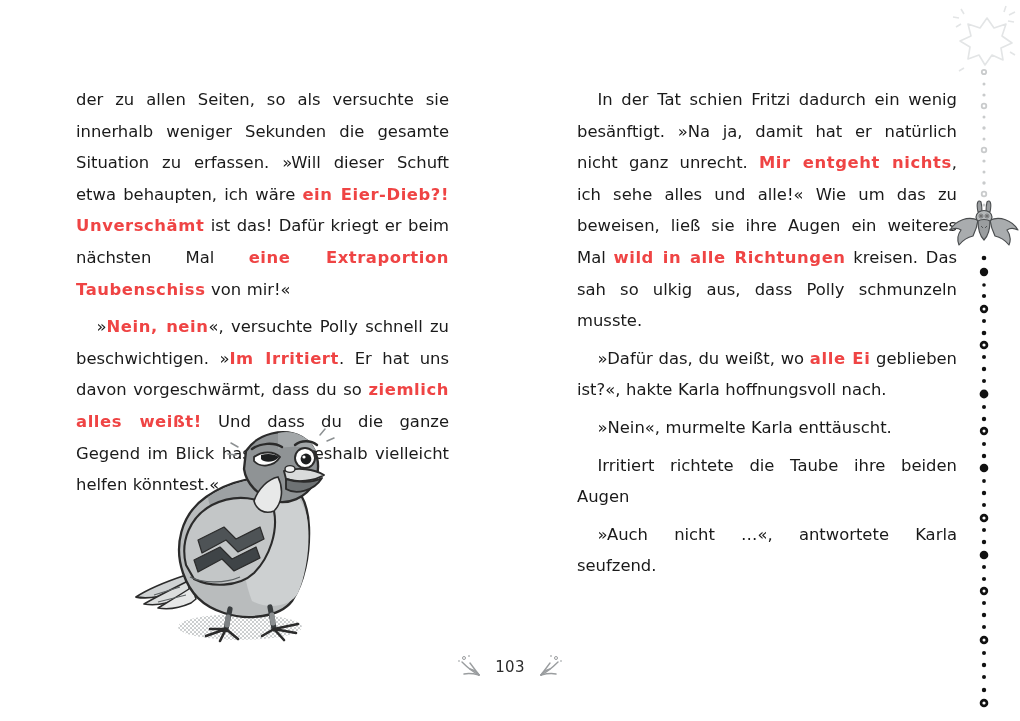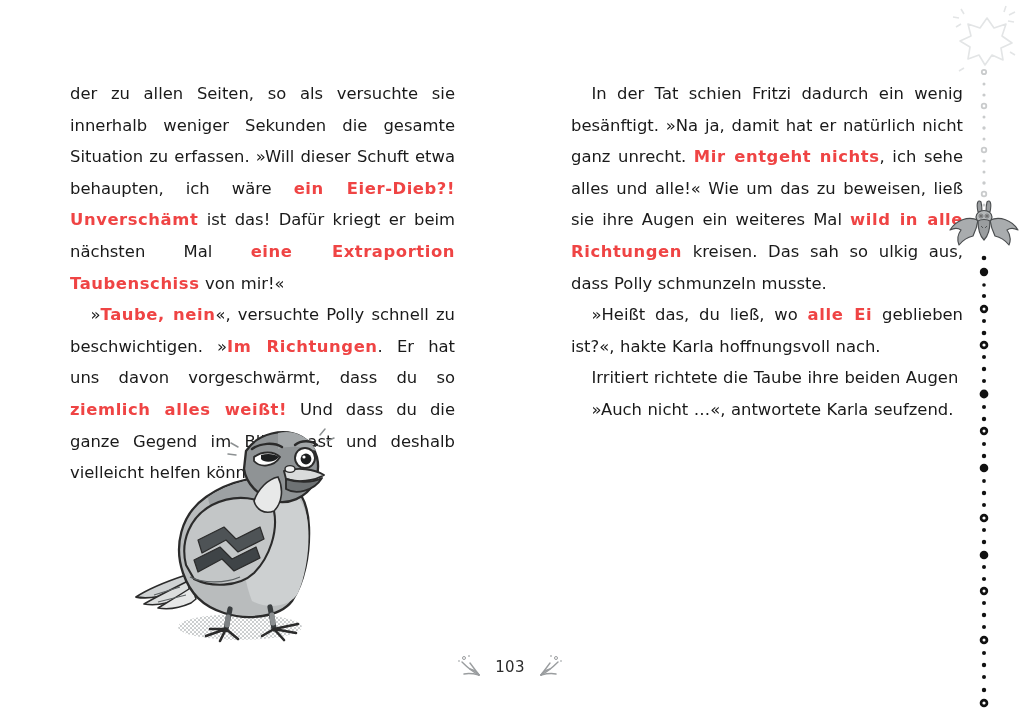--- a/index.html
+++ b/index.html
@@ -33,21 +33,21 @@
     text-align: justify;
     text-align-last: left;
     -webkit-hyphens: none;
     hyphens: none;
     word-spacing: 0.02em;
   }
   .col-left  { left: 70px;  width: 385px; }
   .col-right { left: 571px; width: 392px; }
 
   .col p {
-    margin: 0;
+    margin: 6px;
     text-indent: 0;
   }
   .col p.indent {
     text-indent: 1.25em;
   }
 
   
   b, strong {
     font-family: "DejaVu Sans", sans-serif;
     font-weight: 700;
@@ -97,26 +97,27 @@
   }
   .edge svg { display: block; width: 100%; height: 100%; }
 </style>
 </head>
 <body>
 
 <div class="page">
 
   <div class="col col-left">
     <p id="L0"><span>der zu allen Seiten, so als versuchte sie innerhalb weniger Sekunden die gesamte Situation zu erfassen. »Will dieser Schuft etwa behaupten, ich wäre </span><b>ein Eier-Dieb?! Unverschämt</b><span> ist das! Dafür kriegt er beim nächsten Mal </span><b>eine Extraportion Taubenschiss</b><span> von mir!«</span></p>
-    <p class="indent" id="L1"><span>»</span><b>Taube, nein</b><span>«, versuchte Polly schnell zu beschwichtigen. »</span><b>Im Richtungen</b><span>. Er hat uns davon vorgeschwärmt, dass du so </span><b>ziemlich alles weißt!</b><span> Und dass du die ganze Gegend im Blick hast und deshalb vielleicht helfen könntest.«</span></p>
+    <p class="indent" id="L1"><span>»</span><b>Nein, nein</b><span>«, versuchte Polly schnell zu beschwichtigen. »</span><b>Im Irritiert</b><span>. Er hat uns davon vorgeschwärmt, dass du so </span><b>ziemlich alles weißt!</b><span> Und dass du die ganze Gegend im Blick hast und deshalb vielleicht helfen könntest.«</span></p>
   </div>
 
   <div class="col col-right">
     <p class="indent" id="R0"><span>In der Tat schien Fritzi dadurch ein wenig besänftigt. »Na ja, damit hat er natürlich nicht ganz unrecht. </span><b>Mir entgeht nichts</b><span>, ich sehe alles und alle!« Wie um das zu beweisen, ließ sie ihre Augen ein weiteres Mal </span><b>wild in alle Richtungen</b><span> kreisen. Das sah so ulkig aus, dass Polly schmunzeln musste.</span></p>
-    <p class="indent" id="R1"><span>»Heißt das, du ließ, wo </span><b>alle Ei</b><span> geblieben ist?«, hakte Karla hoffnungsvoll nach.</span></p>
+    <p class="indent" id="R1"><span>»Dafür das, du weißt, wo </span><b>alle Ei</b><span> geblieben ist?«, hakte Karla hoffnungsvoll nach.</span></p>
+    <p class="indent" id="R3"><span>»Nein«, murmelte Karla enttäuscht.</span></p>
     <p class="indent" id="R6"><span>Irritiert richtete die Taube ihre beiden Augen</span></p>
     <p class="indent" id="R5"><span>»Auch nicht …«, antwortete Karla seufzend.</span></p>
   </div>
 
   <div class="pigeon-wrap">
     <svg viewBox="0 0 215 245" xmlns="http://www.w3.org/2000/svg">
       <defs>
         <pattern id="halftone" width="4" height="4" patternUnits="userSpaceOnUse">
           <rect width="4" height="4" fill="#ffffff"></rect>
           <circle cx="1" cy="1" r="1.05" fill="#c5c8c9"></circle>

